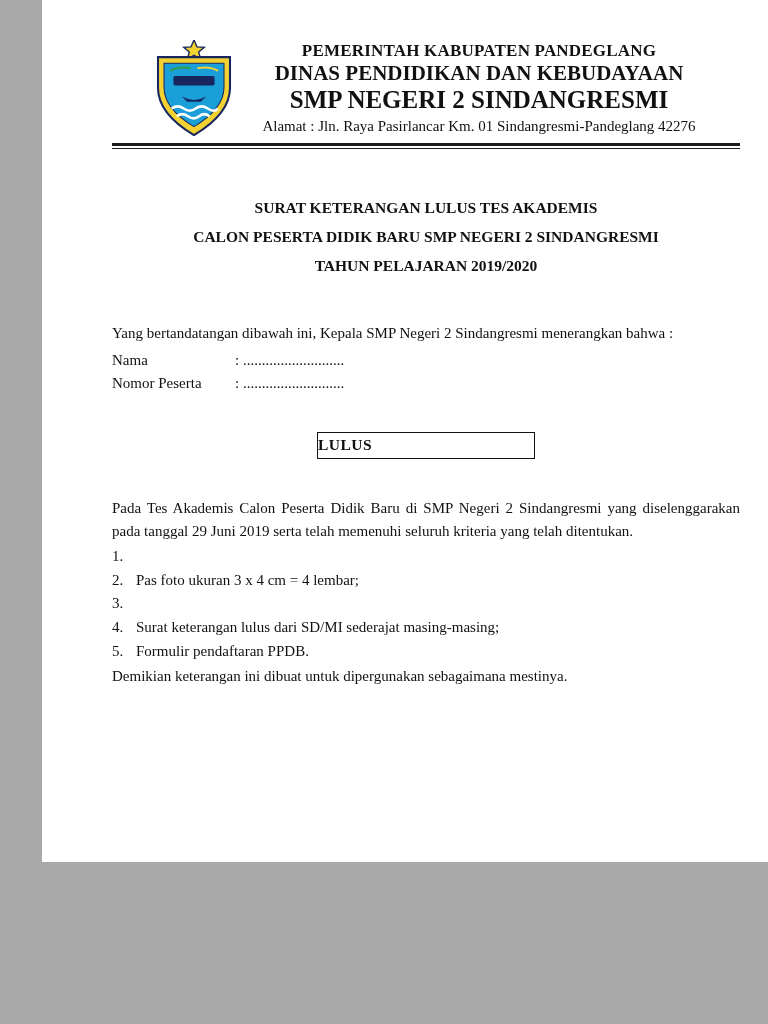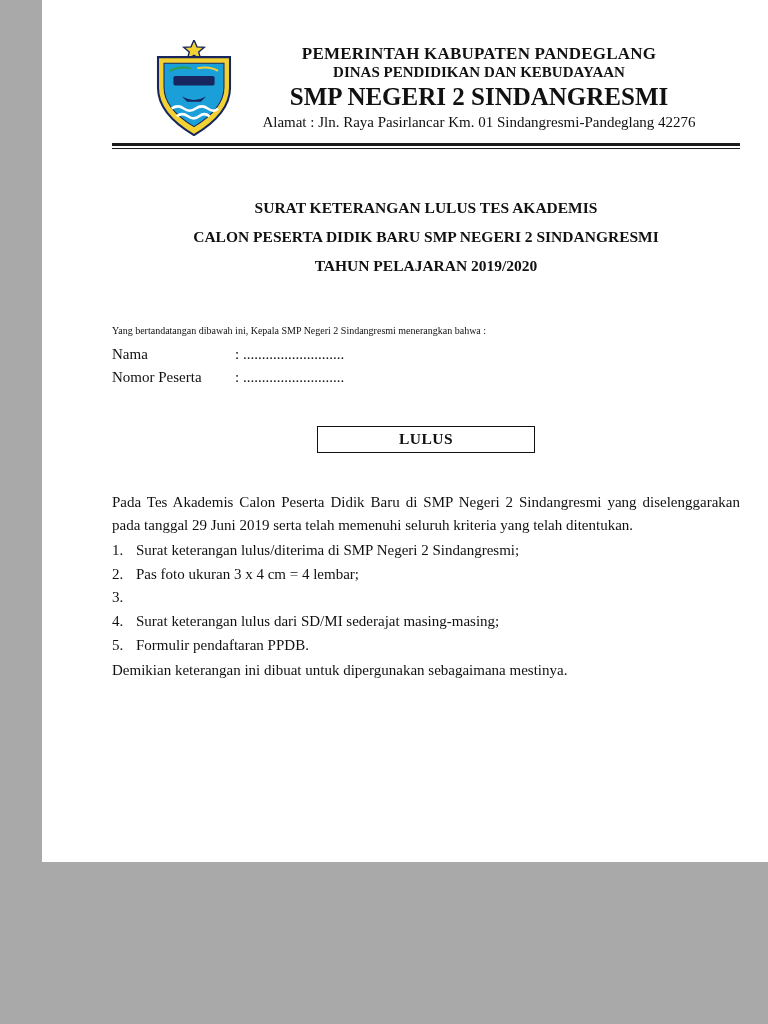--- a/index.html
+++ b/index.html
@@ -20,44 +20,44 @@
     padding: 40px 70px 0 70px;
     margin-left: 42px;
   }
 
   
   .letterhead { display: flex; align-items: center; }
   .logo-wrap { width: 88px; min-width: 88px; margin-left: 38px; }
   .logo-wrap svg { display: block; width: 88px; height: 96px; }
   .lh-text { flex: 1; text-align: center; line-height: 1.18; padding-right: 20px; }
   .lh-line1 { font-size: 17px; font-weight: bold; letter-spacing: .2px; }
-  .lh-line2 { font-size: 15px; font-weight: bold; }
+  .lh-line2 { font-size: 21px; font-weight: bold; }
   .lh-line3 { font-size: 25px; font-weight: bold; }
   .lh-addr  { font-size: 15px; margin-top: 3px; }
   .rule {
     margin-top: 7px;
     height: 6px;
     border-top: 3.5px solid #1c1c1c;
     border-bottom: 1.5px solid #1c1c1c;
   }
 
   
   .doc-title { text-align: center; margin-top: 50px; font-weight: bold; font-size: 15.5px; }
   .doc-title div { margin-bottom: 11px; }
 
   
-  .intro { margin-top: 50px; font-size: 10px; }
+  .intro { margin-top: 50px; font-size: 15px; }
   .fields { margin-top: 7px; font-size: 15px; }
   .field-row { display: flex; line-height: 1.55; gap: 8px; }
   .field-label { width: 115px; }
   .result-box {
     width: 218px;
     margin: 36px auto 0 auto;
     border: 1.6px solid #111;
-    text-align: center;
+    text-align: left;
     font-weight: bold;
     font-size: 15.5px;
     padding: 3px 0 4px 0;
     letter-spacing: .5px;
   }
   .para { margin-top: 38px; font-size: 15px; line-height: 1.55; text-align: justify; }
   .para2 { margin-top: 2px; font-size: 15px; line-height: 1.55; }
   ol.reqs { list-style: none; margin-top: 2px; font-size: 15px; }
   ol.reqs li { display: flex; line-height: 1.58; }
   ol.reqs .num { width: 24px; }
@@ -121,21 +121,20 @@
     </div>
   </div>
 
   <div class="result-box">LULUS</div>
 
   <div class="para">Pada Tes Akademis Calon Peserta Didik Baru di SMP Negeri 2 Sindangresmi yang diselenggarakan pada tanggal 29 Juni 2019 serta telah memenuhi seluruh kriteria yang telah ditentukan.</div>
 
   <ol class="reqs">
     <li>
       <span class="num">1.</span>
-      <span class="txt">Surat keterangan lulus/diterima di SMP Negeri 2 Sindangresmi;</span>
     </li>
     <li>
       <span class="num">2.</span>
       <span class="txt">Pas foto ukuran 3 x 4 cm = 4 lembar;</span>
     </li>
     <li>
       <span class="num">3.</span>
     </li>
     <li>
       <span class="num">4.</span>

